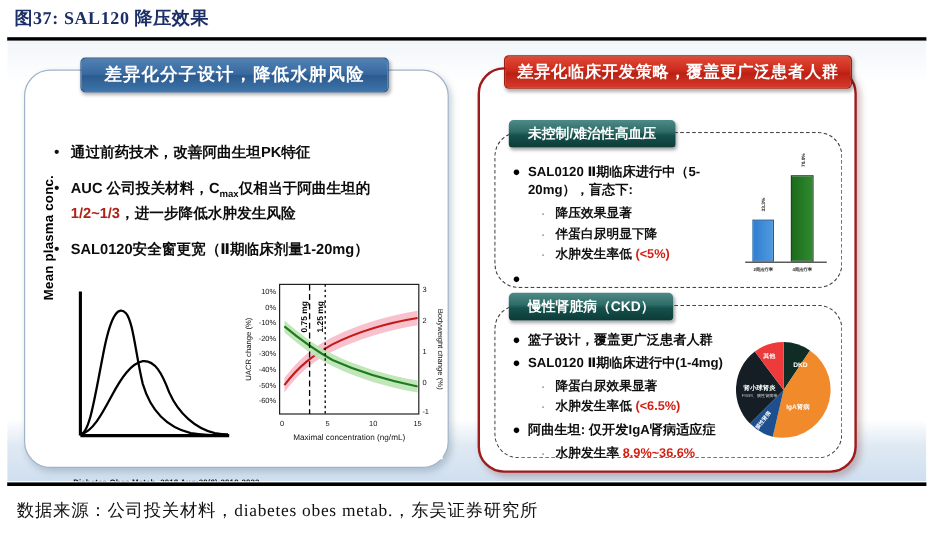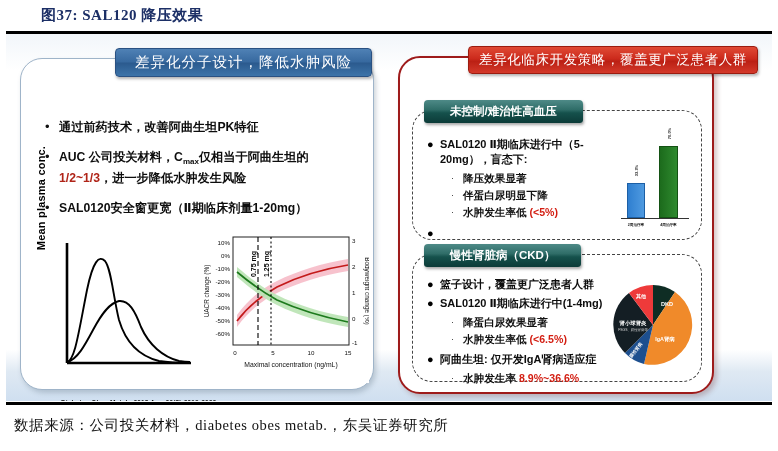--- a/index.html
+++ b/index.html
@@ -4,39 +4,39 @@
 <style>
   html,body{margin:0;padding:0;background:#fff;}
   body{width:778px;height:451px;overflow:hidden;font-family:"Liberation Sans","DejaVu Sans",sans-serif;}
 
   
   .fig-caption{
     position:absolute;left:12px;top:6px;
     font-family:"Liberation Serif","DejaVu Serif",serif;
     font-weight:bold;font-size:15px;color:#1c2f66;letter-spacing:.5px;
   }
-  .fig-caption .num{color:#1c2f66;margin-left:29px;}
+  .fig-caption .num{color:#1c2f66;}
   .rule-top{position:absolute;left:6px;top:31px;width:766px;height:2.5px;background:#000;}
   .rule-bottom{position:absolute;left:6px;top:402px;width:766px;height:2.5px;background:#000;}
 
   
   .slide{position:absolute;left:6px;top:34px;width:766px;height:367px;background:#fff;overflow:hidden;}
   .slide-bg-band{position:absolute;left:0;top:0;width:100%;height:100%;
     background:linear-gradient(180deg,#f2f6fa 0%,#ffffff 10%,#ffffff 86%,#dfe9f3 92%,#cfdff0 100%);}
 
   
   .panel{position:absolute;background:#fff;border-radius:22px;}
   .panel-left{left:14px;top:24px;width:352px;height:330px;border:1.6px solid #9fb4c9;
      box-shadow:2px 3px 5px rgba(80,100,120,.28);}
   .panel-right{left:392px;top:22px;width:312px;height:334px;border:2.2px solid #9e1b1b;
      box-shadow:3px 3px 5px rgba(120,60,60,.30);}
 
   
   .banner{position:absolute;display:flex;align-items:center;justify-content:center;
-     color:#fff;font-weight:normal;white-space:nowrap;z-index:6;border-radius:4px;margin-left:48px;}
+     color:#fff;font-weight:bold;white-space:nowrap;z-index:6;border-radius:4px;}
   .banner-blue{left:61px;top:14px;width:255px;height:27px;font-size:14.5px;
      background:linear-gradient(180deg,#4f81b5 0%,#37699f 48%,#2b5a8e 52%,#3d74a9 100%);
      border:1px solid #2a5182;letter-spacing:1px;
      box-shadow:1px 2px 3px rgba(0,0,0,.30);}
   .banner-red{left:414px;top:12px;width:288px;height:26px;font-size:13.5px;
      background:linear-gradient(180deg,#e04a35 0%,#cc2a1c 45%,#bb2014 55%,#d4392a 100%);
      border:1px solid #9b1c10;letter-spacing:.6px;
      box-shadow:1px 2px 3px rgba(0,0,0,.30);}
 
   
@@ -54,21 +54,21 @@
      font-size:11px;font-weight:bold;letter-spacing:.2px;color:#000;text-align:center;}
   .uacr-chart{position:absolute;left:176px;top:172px;width:172px;height:152px;}
   .cite{position:absolute;left:40px;top:340px;font-size:6.6px;font-weight:bold;
      color:#111;letter-spacing:.1px;}
 
   
   .subcard{position:absolute;border:1.6px dashed #444;border-radius:20px;background:#fff;}
   .sc-htn{left:12px;top:52px;width:288px;height:128px;}
   .sc-ckd{left:12px;top:196px;width:288px;height:126px;}
 
-  .tab{position:absolute;height:23px;display:flex;align-items:center;padding:0 26px;
+  .tab{position:absolute;height:23px;display:flex;align-items:center;padding:0 16px;
      color:#fff;font-weight:bold;font-size:11.5px;white-space:nowrap;z-index:7;
      border-radius:4px 4px 3px 3px;
      background:linear-gradient(180deg,#4e8a87 0%,#2f6d68 42%,#15514c 56%,#0c3b38 100%);
      box-shadow:1px 2px 3px rgba(0,0,0,.35);}
   .tab-htn{left:24px;top:42px;}
   .tab-ckd{left:24px;top:186px;}
 
   .r-list{position:absolute;left:14px;top:26px;width:186px;}
   .r-b1{display:flex;margin-bottom:4px;}
   .r-b1 .d{width:13px;flex:0 0 13px;font-size:11px;line-height:15px;color:#000;}

